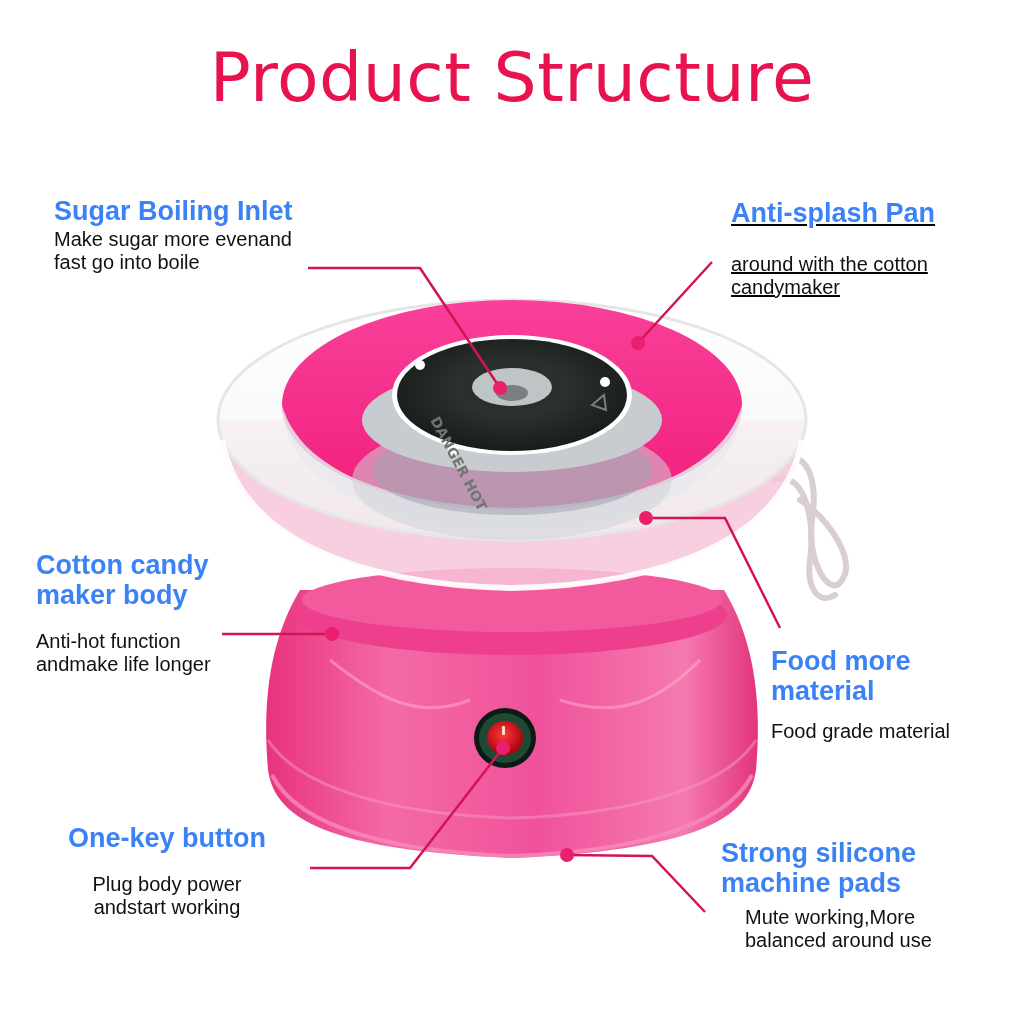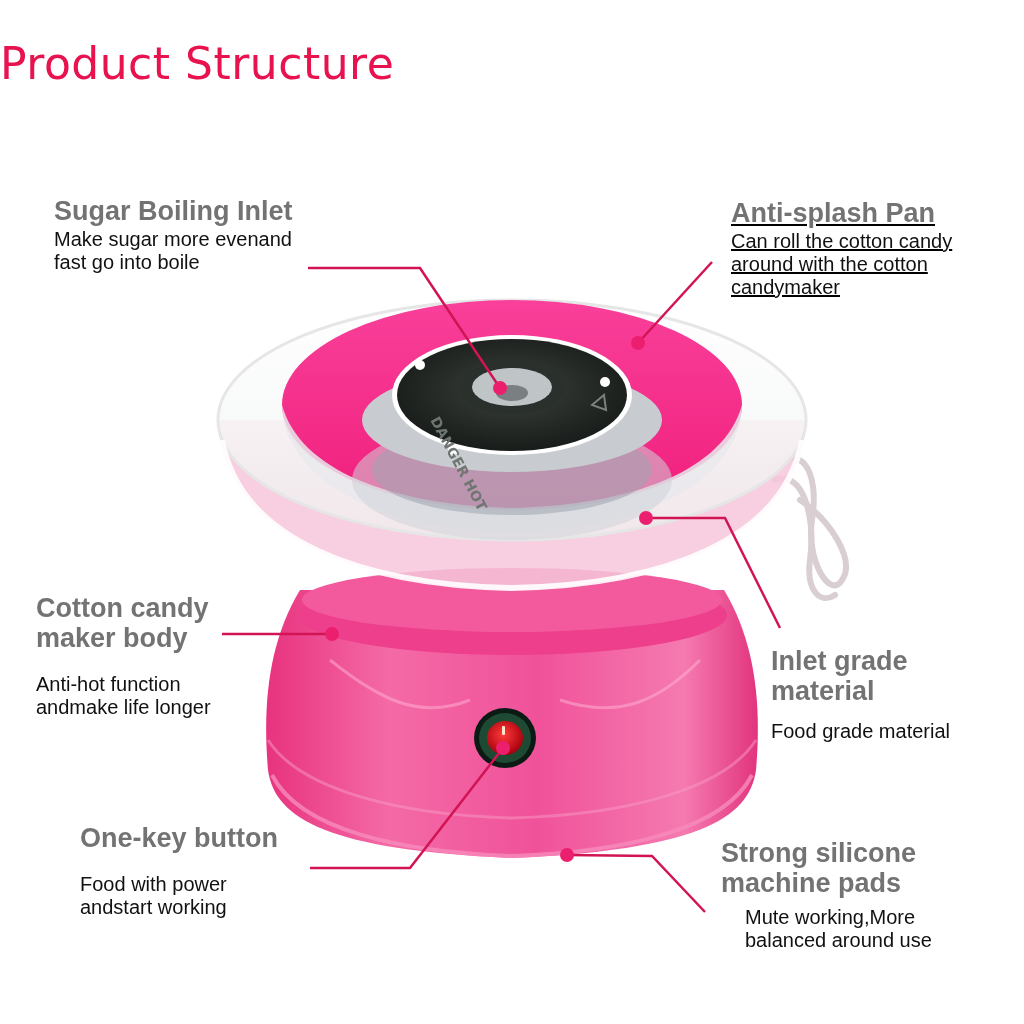--- a/index.html
+++ b/index.html
@@ -1,28 +1,28 @@
 <!DOCTYPE html>
 <html><head>
 <meta charset="utf-8">
 <style>
   html, body { margin: 0; padding: 0; background: #ffffff; }
   body { width: 1024px; height: 1024px; position: relative; overflow: hidden;
          font-family: "Liberation Sans", "DejaVu Sans", sans-serif; }
-  .title { position: absolute; left: 0; top: 38px; width: 1024px; 
-           font-family: "DejaVu Sans", sans-serif; font-size: 44px; font-weight: 400;
+  .title { position: absolute; left: 0; top: 38px; width: 1024px; text-align: center;
+           font-family: "DejaVu Sans", sans-serif; font-size: 68px; font-weight: 400;
            letter-spacing: 0.5px; color: #e8124f; margin: 0; }
   .callout { position: absolute; }
-  .callout .heading { font-weight: 700; color: #737373; font-size: 27px; line-height: 30px; margin: 0; }
+  .callout .heading { font-weight: 700; color: #3b82f6; font-size: 27px; line-height: 30px; margin: 0; }
   .callout .desc { color: #111111; font-size: 20px; line-height: 23px; margin: 2px 0 0 0; }
   #c-sugar { left: 54px; top: 196px; }
   #c-splash { left: 731px; top: 198px; text-decoration: underline; }
-  #c-body { left: 36px; top: 593px; }
+  #c-body { left: 36px; top: 550px; }
   #c-food { left: 771px; top: 646px; }
-  #c-onekey { left: 80px; top: 823px; }
+  #c-onekey { left: 68px; top: 823px; text-align: center; }
   #c-pads { left: 721px; top: 838px; }
   #c-body .desc, #c-onekey .desc { margin-top: 20px; }
   #c-food .desc { margin-top: 14px; }
   #c-pads .desc { margin-top: 8px; margin-left: 24px; }
   .illus { position: absolute; left: 0; top: 0; width: 1024px; height: 1024px; }
   .lines { position: absolute; left: 0; top: 0; width: 1024px; height: 1024px; pointer-events: none; }
 </style>
 </head>
 <body>
 
@@ -125,51 +125,51 @@
   <p class="heading">Sugar Boiling Inlet</p>
   <p class="desc">
     <span>Make sugar more evenand</span><br>
     <span>fast go into boile</span>
   </p>
 </div>
 
 <div class="callout" id="c-splash">
   <p class="heading">Anti-splash Pan</p>
   <p class="desc">
-    <span>Can roll the cotton candy</span><br>
+    <br>
     <span>around with the cotton</span><br>
     <span>candymaker</span>
   </p>
 </div>
 
 <div class="callout" id="c-body">
   <p class="heading">
     <span>Cotton candy</span><br>
     <span>maker body</span>
   </p>
   <p class="desc">
     <span>Anti-hot function</span><br>
     <span>andmake life longer</span>
   </p>
 </div>
 
 <div class="callout" id="c-food">
   <p class="heading">
-    <span>Inlet grade</span><br>
+    <span>Food more</span><br>
     <span>material</span>
   </p>
   <p class="desc">
     <span>Food grade material</span>
   </p>
 </div>
 
 <div class="callout" id="c-onekey">
   <p class="heading">One-key button</p>
   <p class="desc">
-    <span>Food with power</span><br>
+    <span>Plug body power</span><br>
     <span>andstart working</span>
   </p>
 </div>
 
 <div class="callout" id="c-pads">
   <p class="heading">
     <span>Strong silicone</span><br>
     <span>machine pads</span>
   </p>
   <p class="desc">

